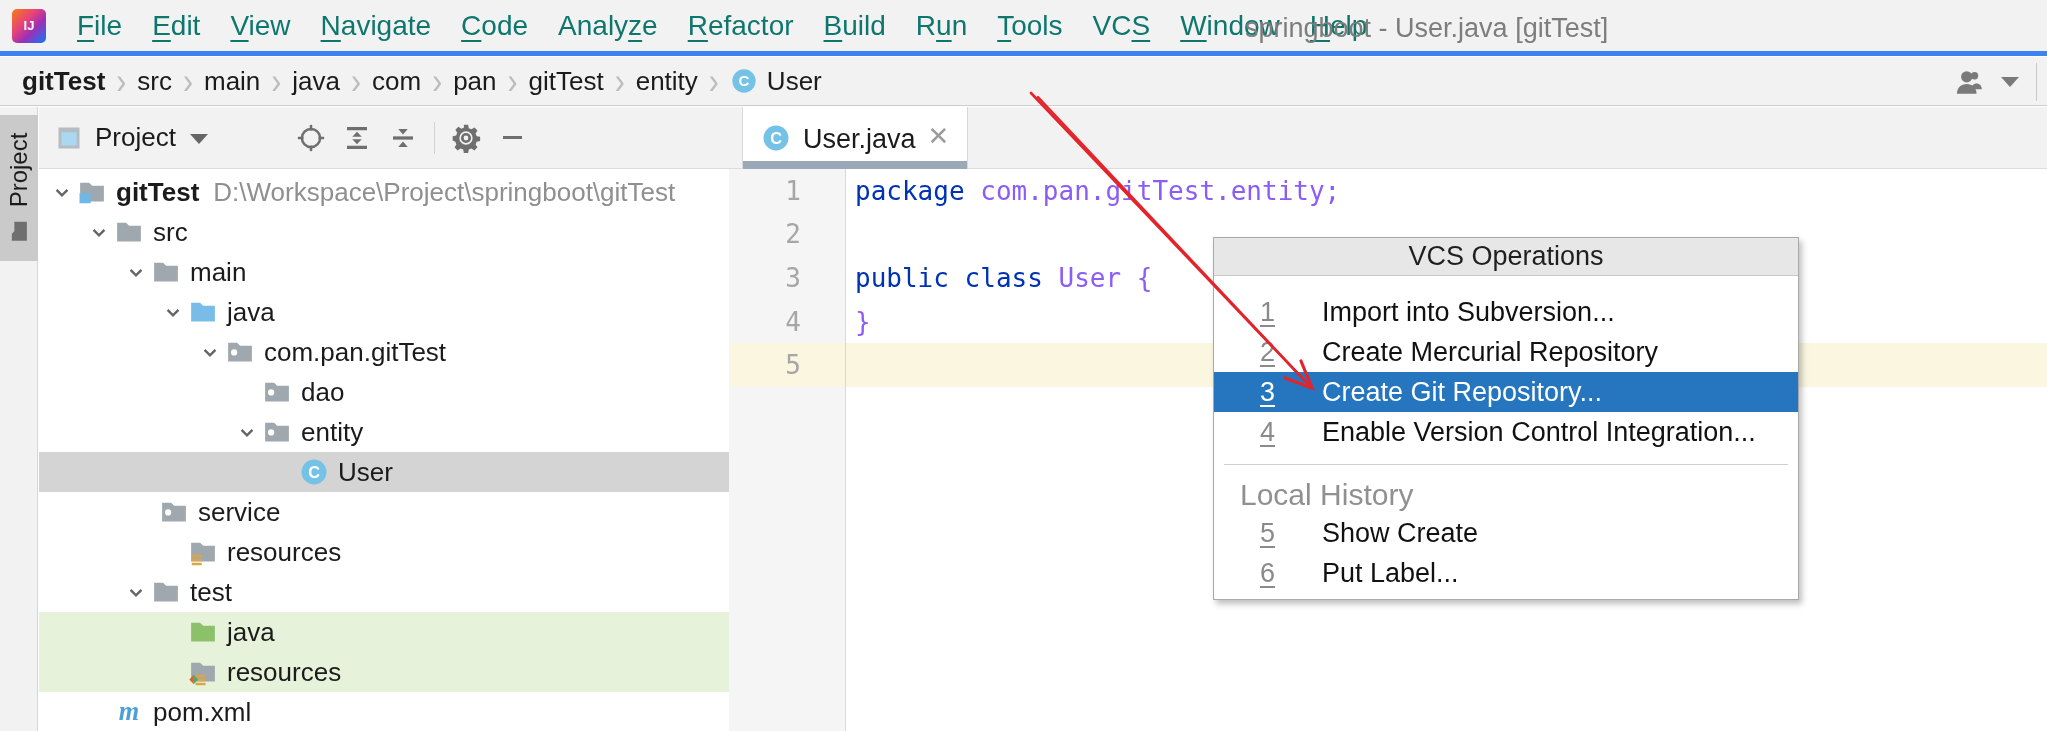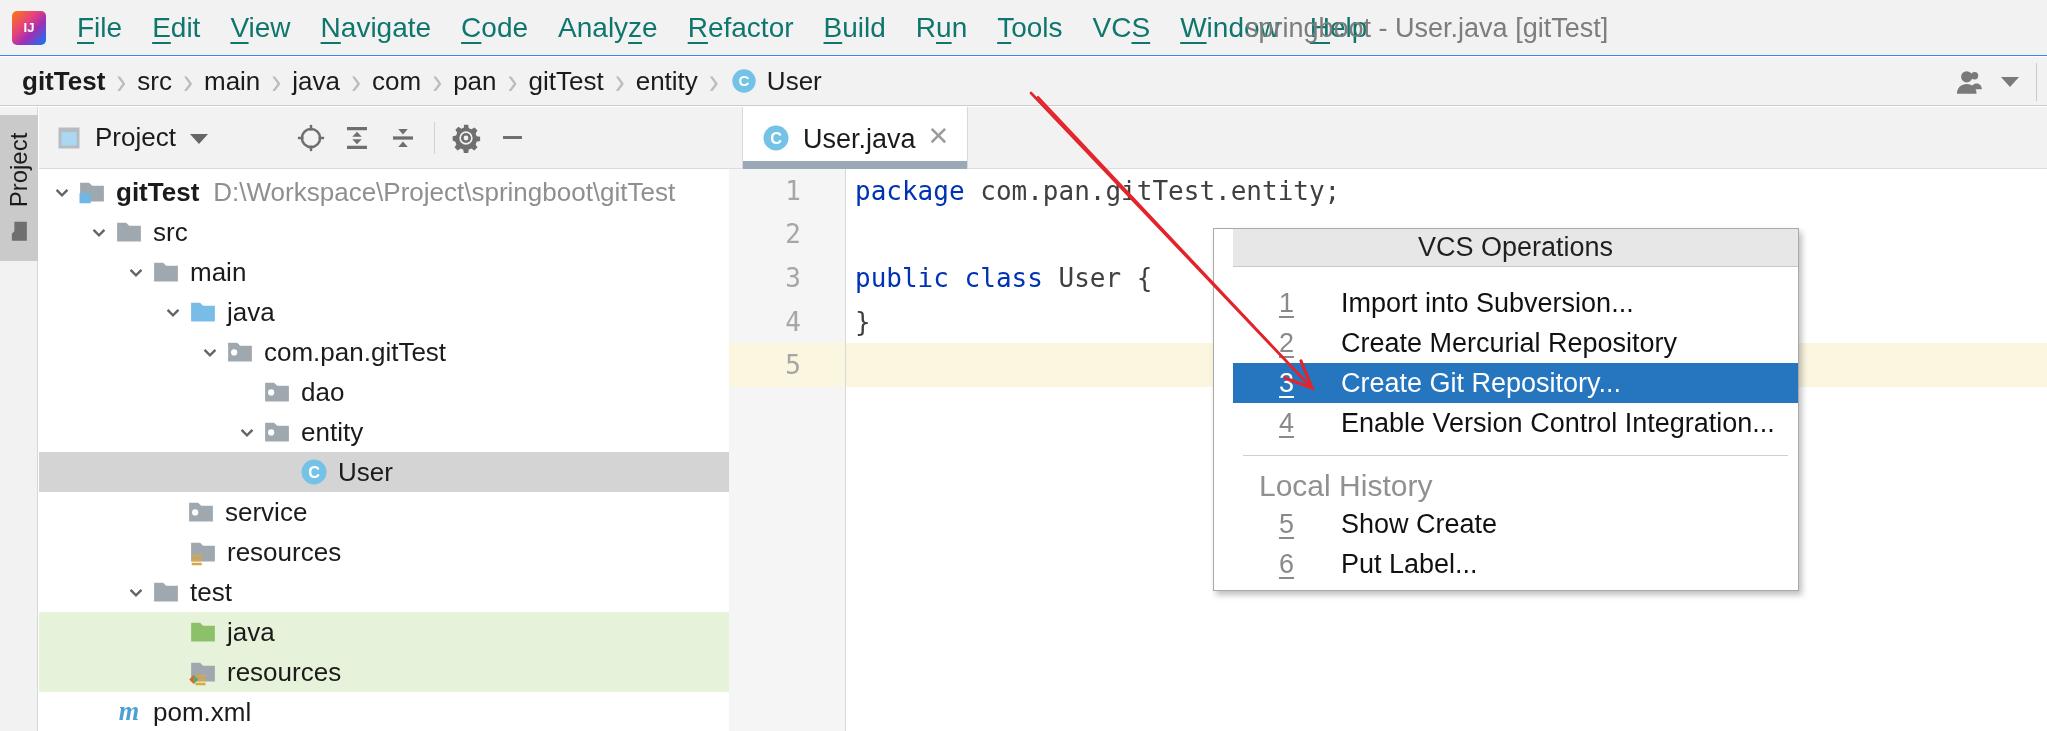--- a/index.html
+++ b/index.html
@@ -4,21 +4,21 @@
 <style>
   * { box-sizing: border-box; }
   html,body { margin:0; padding:0; }
   body {
     width:2047px; height:731px; position:relative; overflow:hidden;
     background:#fff; font-family:"Liberation Sans", sans-serif;
     -webkit-font-smoothing:antialiased; color:#1b1b1b;
   }
   
   #menubar { position:absolute; left:0; top:0; width:2047px; height:56px;
-    background:#f2f2f2; border-bottom:1px solid #3b82f6; display:flex; align-items:center; }
+    background:#f2f2f2; border-bottom:5px solid #3b82f6; display:flex; align-items:center; }
   #logo { width:34px; height:34px; margin:0 16px 0 12px; border-radius:5px;
     background:linear-gradient(135deg,#f97a12 0%,#e6427a 38%,#9f2fb5 62%,#087cfa 100%);
     color:#fff; font-size:13px; font-weight:bold; display:flex; align-items:center; justify-content:center; }
   .menu-item { font-size:28px; padding:0 15px; color:#0f766e; cursor:default; white-space:nowrap; }
   .menu-item u { text-underline-offset:5px; text-decoration-thickness:2px; }
   #win-title { position:absolute; left:1245px; top:0; height:56px; display:flex; align-items:center;
     color:#7d7d7d; font-size:27px; white-space:nowrap; }
   
   #breadcrumbbar { position:absolute; left:0; top:57px; width:2047px; height:49px;
     background:#f2f2f2; border-bottom:1px solid #cdcdcd; display:flex; align-items:center; padding-left:22px; }
@@ -69,24 +69,24 @@
   #editor-body { position:absolute; left:0; top:62px; width:1318px; height:562px;
     font-family:"DejaVu Sans Mono", monospace; font-size:26px; }
   #gutter-bg { position:absolute; left:0; top:0; width:116px; height:562px; background:#f5f5f5; z-index:1; }
   #gutter-border { position:absolute; left:116px; top:0; width:1px; height:562px; background:#d8d8d8; z-index:4; }
   #code-lines { position:absolute; left:0; top:0; width:1318px; z-index:2; }
   .code-row { display:flex; height:43.6px; align-items:center; }
   .code-row.caret { background:var(--caret-line-cream,#fbf6e0); }
   .gutter-cell { width:116px; flex:0 0 116px; text-align:right; padding-right:44px; color:#a6a6a6; }
   .code-cell { flex:1; padding-left:10px; white-space:pre; }
   .seg-kw { color:var(--keyword-blue,#0033b3); }
-  .seg-plain { color:#404040; }
-  
-  #vcs-popup { position:absolute; left:1213px; top:228px; width:586px; background:#fff;
-    border:1px solid #a9a9a9; box-shadow:3px 4px 6px rgba(0,0,0,0.25); z-index:10;padding-left:19px; }
+  .seg-plain { color:#8b5cf6; }
+  
+  #vcs-popup { position:absolute; left:1213px; top:237px; width:586px; background:#fff;
+    border:1px solid #a9a9a9; box-shadow:3px 4px 6px rgba(0,0,0,0.25); z-index:10; }
   #vcs-popup .pop-title { height:38px; background:#e7e7e7; border-bottom:1px solid #c9c9c9;
     display:flex; align-items:center; justify-content:center; font-size:27px; color:#1f1f1f; }
   #vcs-items { padding:16px 0 6px 0; }
   .pop-row { height:40px; display:flex; align-items:center; padding-left:28px; font-size:27px; }
   .pop-row .num { width:50px; flex:0 0 50px; padding-left:18px; color:#8a8a8a; text-decoration:underline; text-underline-offset:4px; }
   .pop-row .lbl { margin-left:30px; color:#111; }
   .pop-row.selected { background:var(--selection-blue,#2675bf); }
   .pop-row.selected .num, .pop-row.selected .lbl { color:#fff; }
   .pop-sep { height:1px; background:#d0d0d0; margin:12px 10px; }
   .pop-group { height:36px; line-height:36px; padding-left:26px; color:#909090; font-size:30px;margin-top:8px; }
@@ -333,21 +333,21 @@
       <div class="tree-row selected" style="padding-left: 230px;">
         <span class="tw-chev"></span>
         <span class="tw-icon">
           <svg viewBox="0 0 24 24" width="30" height="30">
             <circle cx="12" cy="12" r="10" fill="#74c3e7"></circle>
             <text x="12" y="16.6" font-size="13" font-weight="bold" fill="#fff" text-anchor="middle" font-family="Liberation Sans, sans-serif">C</text>
           </svg>
         </span>
         <span class="tree-label">User</span>
       </div>
-      <div class="tree-row" style="padding-left: 117px;">
+      <div class="tree-row" style="padding-left: 90px;">
         <span class="tw-chev"></span>
         <span class="tw-icon">
           <svg viewBox="0 0 24 24" width="30" height="30">
             <path d="M2.5 4.5h7.2l2.4 2.5h9.4v12.5H2.5z" fill="#9fa8ae"></path>
             <circle cx="7.3" cy="12.3" r="2.5" fill="#fff"></circle>
           </svg>
         </span>
         <span class="tree-label">service</span>
       </div>
       <div class="tree-row" style="padding-left: 119px;">

